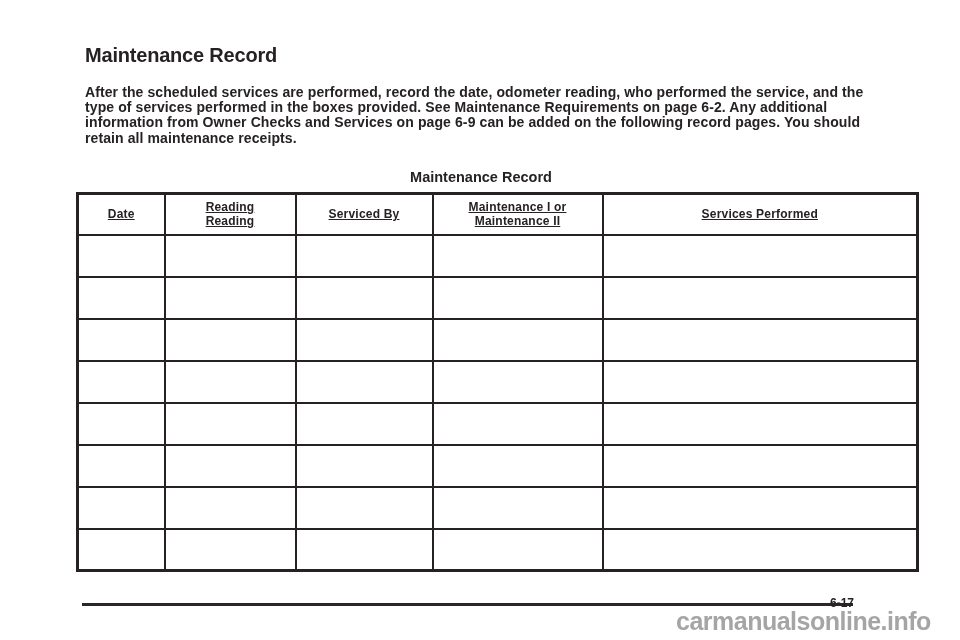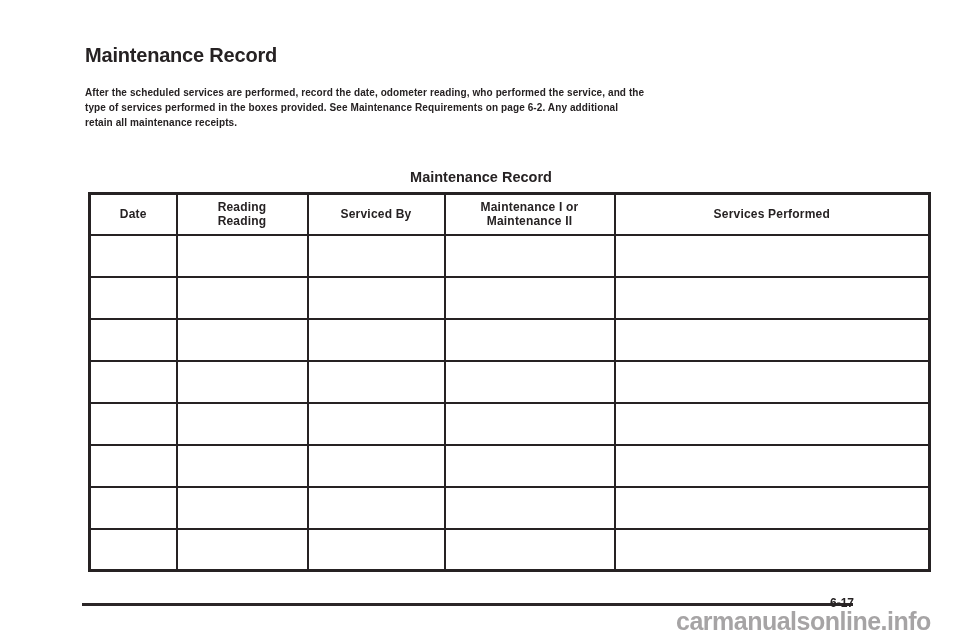--- a/index.html
+++ b/index.html
@@ -10,33 +10,34 @@
     color:#262223;
     position:relative;
     overflow:hidden;
   }
   .heading {
     position:absolute; left:85px; top:44px;
     font-size:20px; font-weight:bold; letter-spacing:-0.2px;
   }
   .intro {
     position:absolute; left:85px; top:85px;
-    font-size:10px; font-weight:bold; line-height:15.2px;
+    font-size:14px; font-weight:bold; line-height:15.2px;
     letter-spacing:0.1px; white-space:nowrap;
   }
   .intro .seg-italic { }
   .table-title {
     position:absolute; left:0; top:169px; width:962px;
     text-align:center; font-size:14.5px; font-weight:bold;
   }
   table.record-table {
-    position:absolute; left:88px; top:192px;
+    position:absolute; left:76px; top:192px;
     width:840px; height:380px;
     border-collapse:collapse; table-layout:fixed;
     border:3px solid #262223;
+    text-decoration:underline;
   }
   table.record-table th, table.record-table td {
     border:2.5px solid #262223;
     padding:0;
   }
   table.record-table th {
     font-size:12px; font-weight:bold; letter-spacing:0.2px;
     text-align:center; vertical-align:middle; line-height:14.5px;
   }
   tr.header-row { height:41px; }
@@ -56,20 +57,21 @@
   }
 </style>
 </head>
 <body>
 
 <div class="heading">Maintenance Record</div>
 
 <div class="intro">
   <div><span>After the scheduled services are performed, record the date, odometer reading, who performed the service, and the</span></div>
   <div><span>type of services performed in the boxes provided. See </span><span class="seg-italic">Maintenance Requirements on page 6-2.</span><span> Any additional</span></div>
+  <div><span>information from </span><span class="seg-italic">Owner Checks and Services on page 6-9</span><span> can be added on the following record pages. You should</span></div>
   <div><span>retain all maintenance receipts.</span></div>
 </div>
 
 <div class="table-title">Maintenance Record</div>
 
 <table class="record-table">
   <colgroup>
     <col style="width:87px">
     <col style="width:131px">
     <col style="width:137px">

